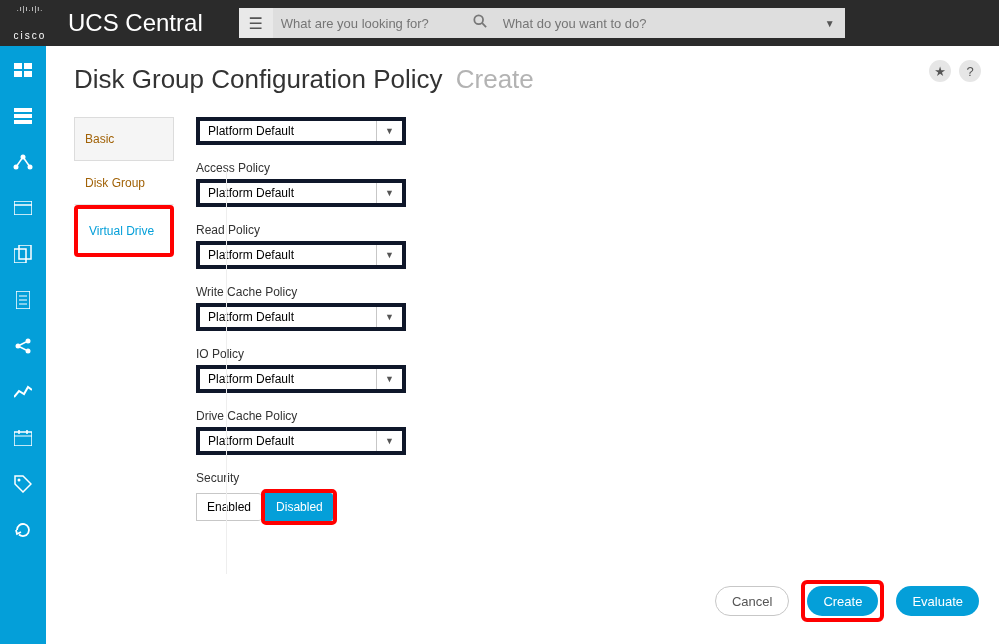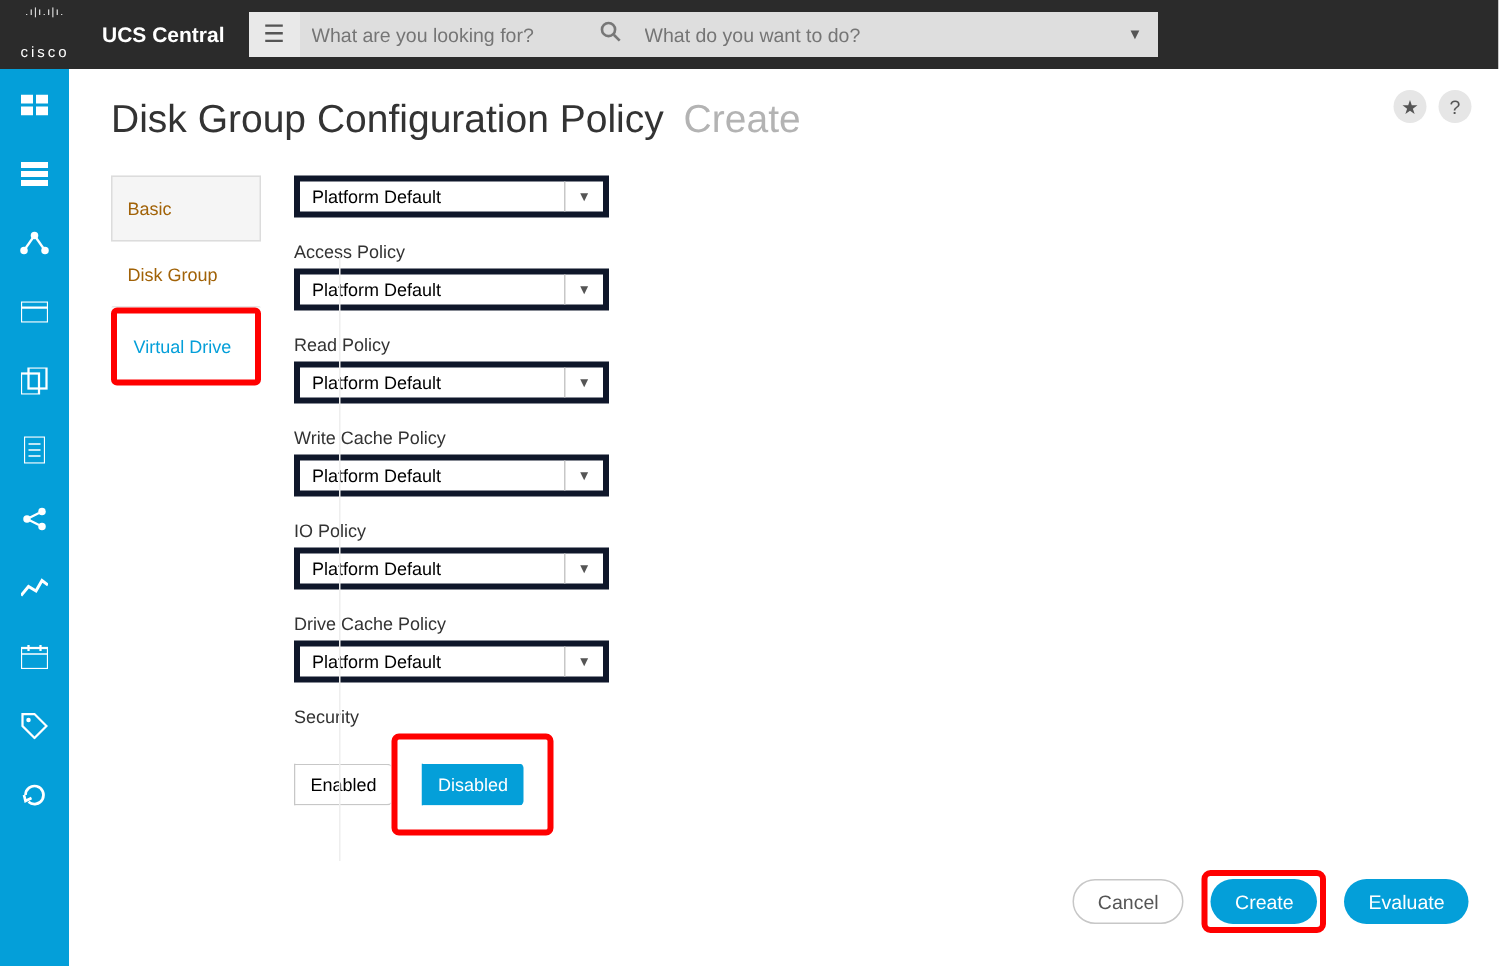--- a/index.html
+++ b/index.html
@@ -3,21 +3,21 @@
 <meta charset="utf-8">
 <style>
   * { box-sizing: border-box; margin: 0; padding: 0; font-family: Arial, Helvetica, sans-serif; }
   body { width: 999px; height: 644px; background: #fff; overflow: hidden; position: relative; }
 
   
   .topbar { height: 46px; background: #2b2b2b; display: flex; align-items: center; color: #fff; }
   .cisco-logo { width: 60px; text-align: center; }
   .cisco-logo .bars { font-size: 7px; letter-spacing: 1px; line-height: 6px; }
   .cisco-logo .txt { font-size: 10px; letter-spacing: 2px; margin-top: 18px; }
-  .app-title { font-size: 14px; font-weight: 700; margin-left: 8px; margin-right: 16px; }
+  .app-title { font-size: 24px; font-weight: 400; margin-left: 8px; margin-right: 36px; }
   .searchbox { display: flex; align-items: center; background: #dedede; height: 30px; color: #555; }
   .searchbox:first-of-type { width: 370px; margin-right: 12px; }
   .searchbox.action { width: 350px; }
   .searchbox .menu-btn { width: 34px; height: 30px; background: #e9e9e9; display:flex; align-items:center; justify-content:center; font-size:16px; }
   .searchbox .drop-btn { width: 30px; height: 30px; display:flex; align-items:center; justify-content:center; font-size:10px; }
   .searchbox input { flex: 1; background: transparent; border: 0; padding: 0 8px; font-size: 13px; color:#555; height:100%; }
   .searchbox .magnify { width: 30px; text-align:center; color:#777; }
   .magnify svg circle{fill:none;stroke:#777;stroke-width:2;}
   .magnify svg line{stroke:#777;stroke-width:2;}
 
@@ -44,21 +44,21 @@
   .field { margin-bottom:16px; }
   .field label { display:block; font-size:12px; color:#333; margin-bottom:4px; }
   .dropdown { width:210px; height:28px; border:4px solid #0f172a; display:flex; align-items:center; font-size:12px; cursor:pointer;gap:41px; }
   .dropdown .val { flex:1; padding:0 8px; }
   .dropdown .caret { width:26px; height:100%; border-left:1px solid #c7c7c7; display:flex; align-items:center; justify-content:center; font-size:9px; color:#555;}
   .seg { display:flex; }
   .seg .opt { padding:6px 10px; border:1px solid #c7c7c7; font-size:12px; cursor:pointer; background:#fff; }
   .seg .opt:first-child { border-right:0; border-radius:3px 0 0 3px; }
   .seg .opt:last-child { border-radius:0 3px 3px 0; }
   .seg .opt.selected { background:#049fd9; color:#fff; border-color:#049fd9; }
-  .seg-hl { display:inline-block; border:4px solid #ff0000; border-radius:5px; padding:16px; }
+  .seg-hl { display:inline-block; border:4px solid #ff0000; border-radius:5px; padding:0; }
 
   
   .footer { position:absolute; right:20px; bottom:22px; display:flex; align-items:center; gap:12px; }
   .btn { height:30px; padding:0 16px; border-radius:16px; font-size:13px; display:flex; align-items:center; cursor:pointer; }
   .btn.cancel { background:#fff; border:1px solid #c7c7c7; color:#555; }
   .btn.primary { background:#049fd9; color:#fff; border:0; }
   .create-hl { border:4px solid #ff0000; border-radius:6px; padding:2px; }
 
   .vline { position:absolute; left:180px; top:124px; bottom:70px; width:1px; background:#eee; }
 </style>

